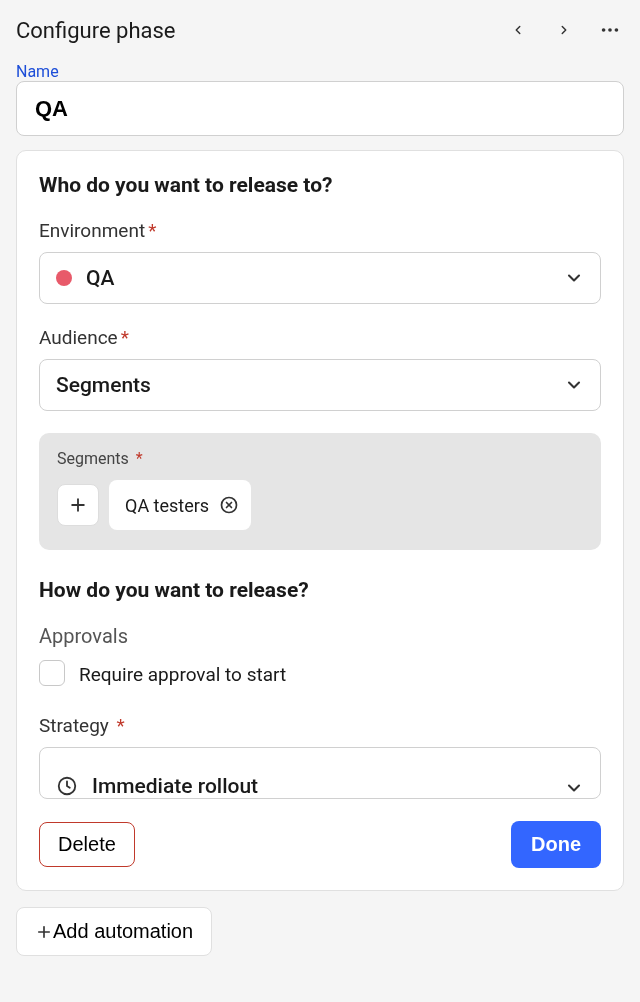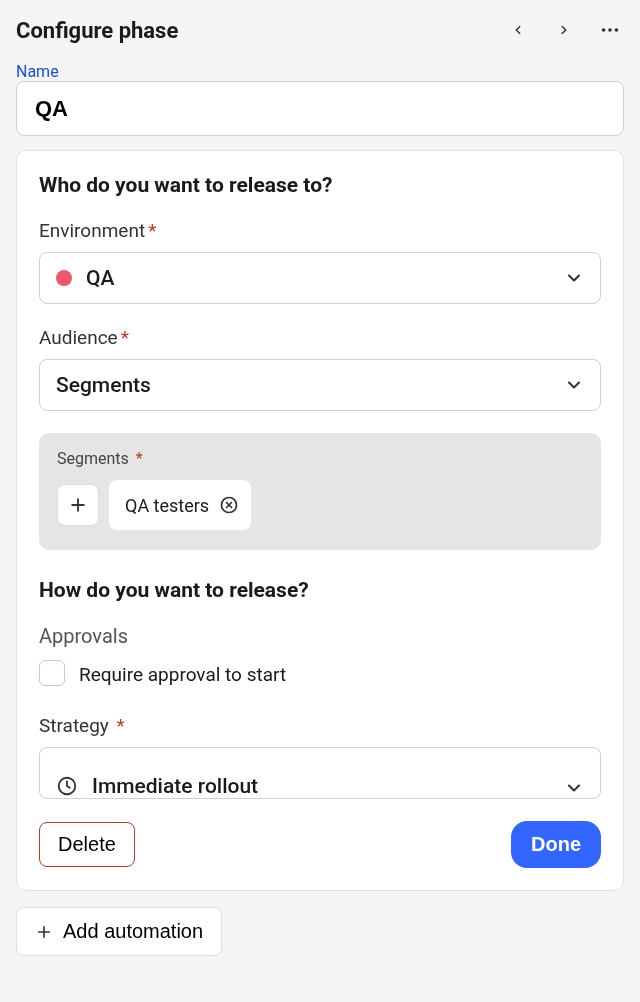--- a/index.html
+++ b/index.html
@@ -5,21 +5,21 @@
   * { box-sizing: border-box; }
   html, body { margin:0; padding:0; }
   body {
     width:640px; height:1002px;
     background:#f5f5f5;
     font-family:-apple-system,BlinkMacSystemFont,"Segoe UI",Roboto,Helvetica,Arial,sans-serif;
     color:#1a1a1a;
     padding:16px;
   }
   .header-row { display:flex; align-items:center; justify-content:space-between; margin-bottom:18px; }
-  .header-title { font-size:22px; font-weight:700; }
+  .header-title { font-size:22px; font-weight:400; }
   .header-actions { display:flex; align-items:center; gap:18px; }
   .icon-btn { display:inline-flex; align-items:center; justify-content:center; width:28px; height:28px; cursor:pointer; }
   .name-label { font-size:16px; color:#1d4ed8; }
   .text-input {
     width:100%; height:55px; border:1px solid #d0d0d0; border-radius:8px;
     background:#fff; font-size:22px; font-weight:600; padding:0 18px;
   }
   .card {
     margin-top:14px; background:#fff; border:1px solid #e0e0e0; border-radius:10px;
     padding:22px;
@@ -54,25 +54,25 @@
     width:26px; height:26px; border:1.5px solid #c8c8c8; border-radius:6px; background:#fff; cursor:pointer;
   }
   .checkbox-label { font-size:19px; }
   .strategy-select .left svg { flex-shrink:0; }
   .footer-row { display:flex; align-items:center; justify-content:space-between; margin-top:10px; }
   .delete-btn {
     border:1.5px solid #c0392b; color:#000000; background:#fff; border-radius:8px;
     font-size:20px; font-weight:500; padding:10px 18px; cursor:pointer;
   }
   .done-btn {
-    background:#3366ff; color:#fff; border:none; border-radius:16px;
+    background:#3366ff; color:#fff; border:none; border-radius:8px;
     font-size:20px; font-weight:600; padding:12px 20px; cursor:pointer;
   }
   .add-automation {
-    margin-top:16px; display:inline-flex; align-items:center; gap:10px;
+    margin-top:16px; display:inline-flex; align-items:center; 
     background:#fff; border:1px solid #e0e0e0; border-radius:8px;
     font-size:20px; padding:12px 18px; cursor:pointer;
   }
 </style>
 </head>
 <body>
 
 
 
 

